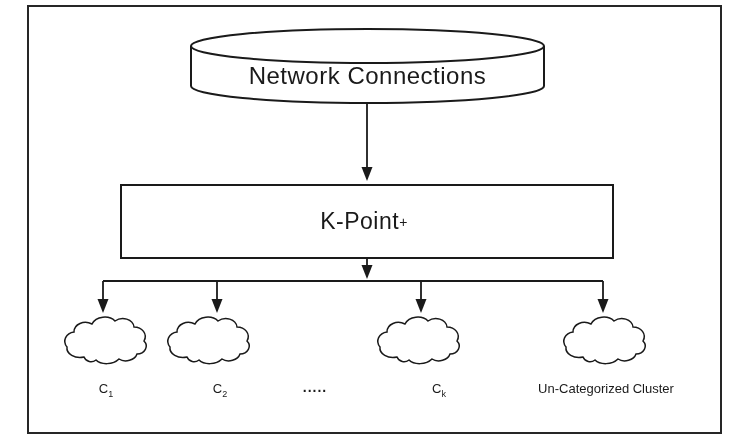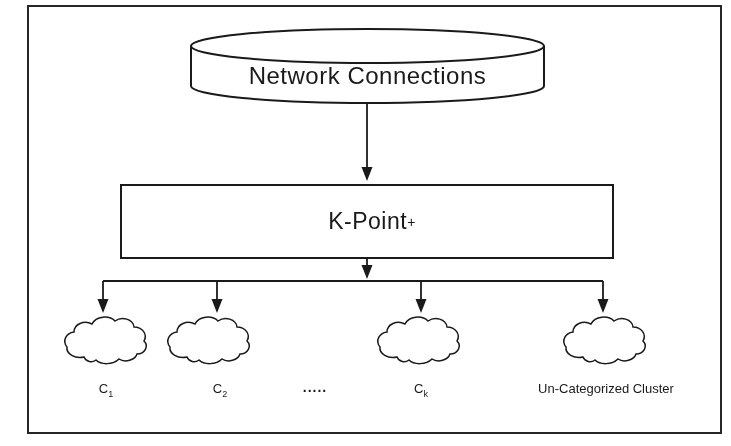--- a/index.html
+++ b/index.html
@@ -51,21 +51,20 @@
   .box-label {
     left: 121px;
     top: 185px;
     width: 492px;
     height: 73px;
     display: flex;
     align-items: center;
     justify-content: center;
     font-size: 23px;
     letter-spacing: 0.5px;
-    margin-left: 8px;
   }
   .box-label sup {
     font-size: 14px;
     line-height: 0;
     vertical-align: super;
     margin-right: 6px;
   }
   .cluster-label {
     top: 380px;
     height: 18px;
@@ -145,20 +144,20 @@
       <sup>+</sup>
   </div>
 
   <div class="label cluster-label" style="left:106px">
     <span>C</span><span class="sub">1</span>
   </div>
   <div class="label cluster-label" style="left:220px">
     <span>C</span><span class="sub">2</span>
   </div>
   <div class="label ellipsis-label" style="left:315px">.....</div>
-  <div class="label cluster-label" style="left:421px">
+  <div class="label cluster-label" style="left:439px">
     <span>C</span><span class="sub">k</span>
   </div>
   <div class="label cluster-label" style="left:606px">
     <span>Un-Categorized Cluster</span><span class="sub"></span>
   </div>
 
 </div>
 
 </body></html>

